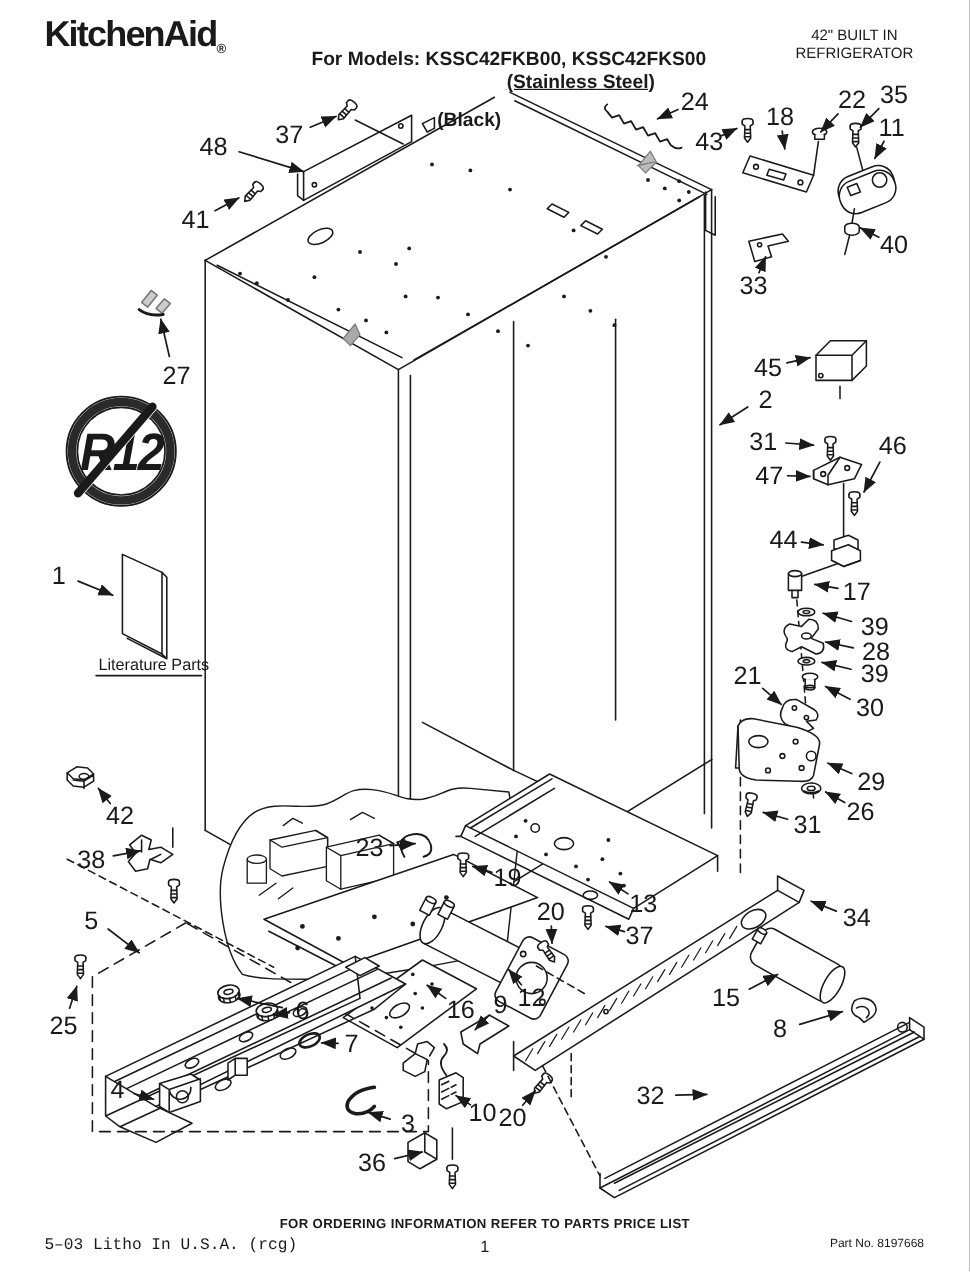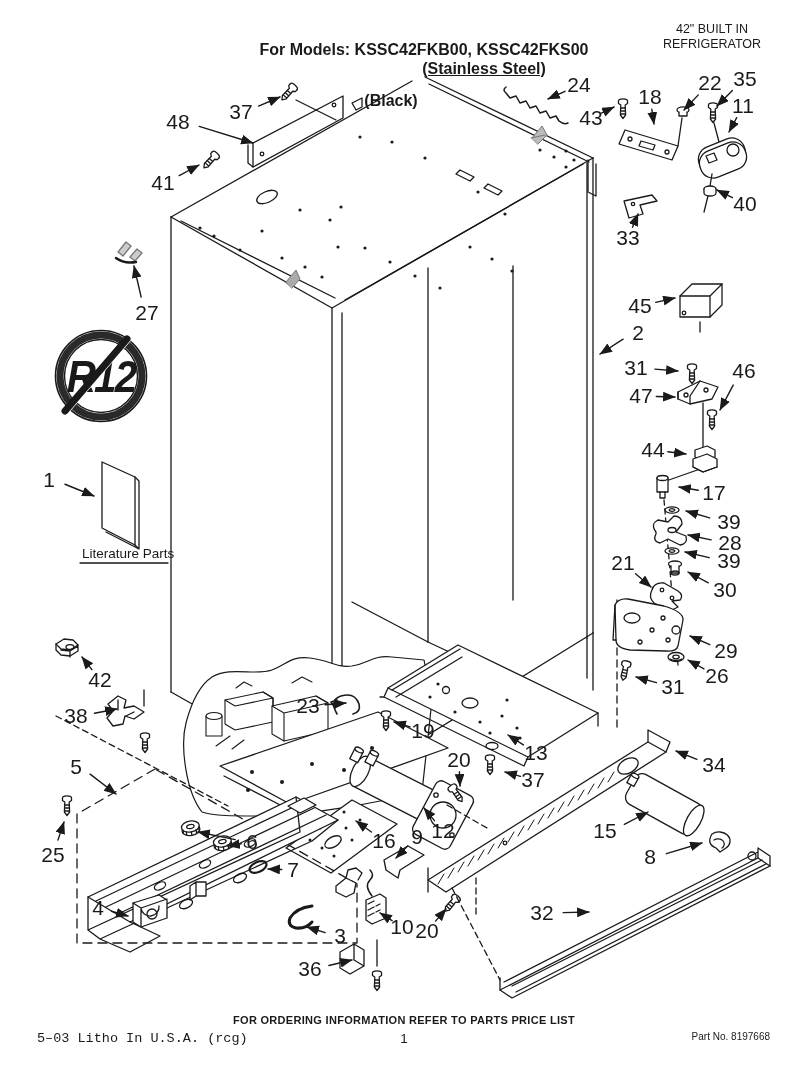--- a/index.html
+++ b/index.html
@@ -23,20 +23,21 @@
   .partno{right:38px;top:1031px;font-size:10px;white-space:nowrap;}
   svg{position:absolute;left:0;top:0;}
   svg .callout-text{font-family:"Liberation Sans","DejaVu Sans",sans-serif;font-size:21px;fill:#1a1a1a;}
   svg text{user-select:none;}
 </style>
 </head>
 <body>
 
 <div class="page">
 
+  <div class="abs brand"><span>KitchenAid</span><span class="reg">®</span></div>
   <div class="abs models">For Models: KSSC42FKB00, KSSC42FKS00</div>
   <div class="abs finish black">(Black)</div>
   <div class="abs finish steel">(Stainless Steel)</div>
   <div class="abs product">
     <div>42" BUILT IN</div>
     <div>REFRIGERATOR</div>
   </div>
 
   <svg id="diagram-svg" width="808" height="1066" viewBox="0 0 808 1066" fill="none" stroke="#1a1a1a" stroke-width="1.3" stroke-linejoin="round" stroke-linecap="round">
     <defs>

